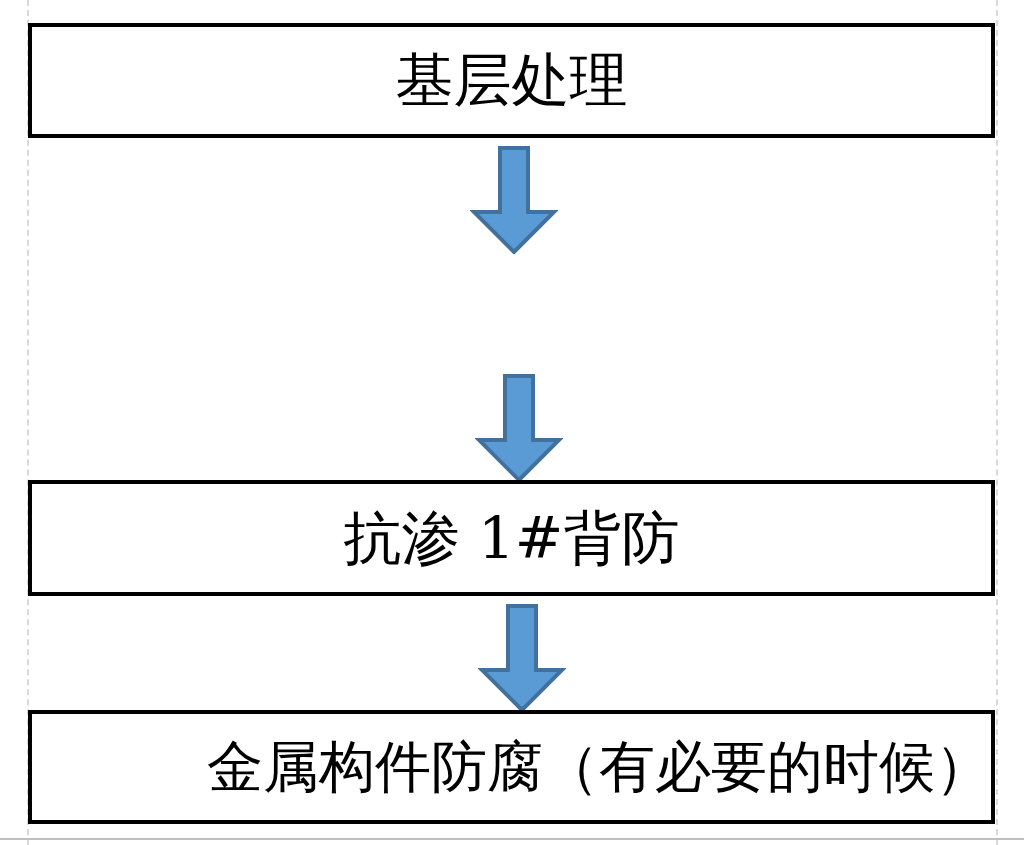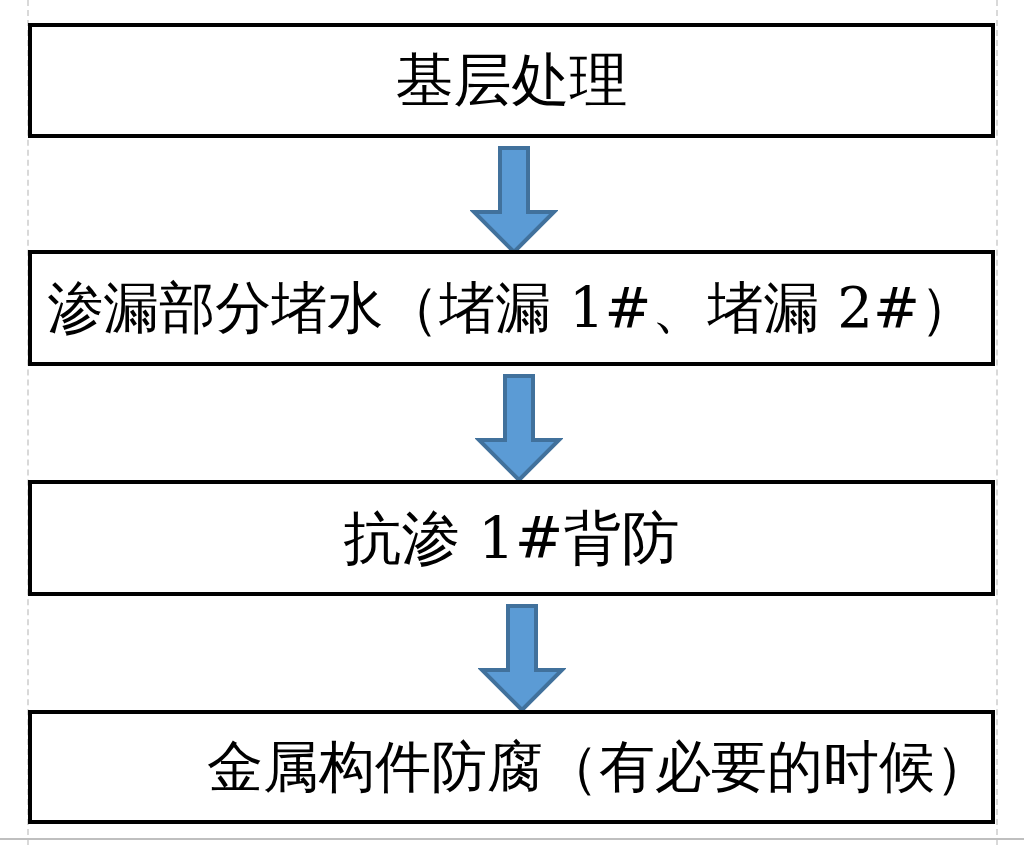--- a/index.html
+++ b/index.html
@@ -93,23 +93,20 @@
   <div class="box" id="box-1">
     <span class="box-label">基层处理</span>
   </div>
 
   <div class="arrow" id="arrow-1">
     <svg viewBox="0 0 88 108" xmlns="http://www.w3.org/2000/svg" aria-hidden="true">
       <polygon points="30,2 58,2 58,66 84,66 44,106 4,66 30,66" fill="#5B9BD5" stroke="#41719C" stroke-width="4" stroke-linejoin="miter"></polygon>
     </svg>
   </div>
 
-  <div class="box" id="box-2">
-    <span class="box-label">渗漏部分堵水（堵漏 1#、堵漏 2#）</span>
-  </div>
 
   <div class="arrow" id="arrow-2">
     <svg viewBox="0 0 88 108" xmlns="http://www.w3.org/2000/svg" aria-hidden="true">
       <polygon points="30,2 58,2 58,66 84,66 44,106 4,66 30,66" fill="#5B9BD5" stroke="#41719C" stroke-width="4" stroke-linejoin="miter"></polygon>
     </svg>
   </div>
 
   <div class="box" id="box-3">
     <span class="box-label">抗渗 1#背防</span>
   </div>

